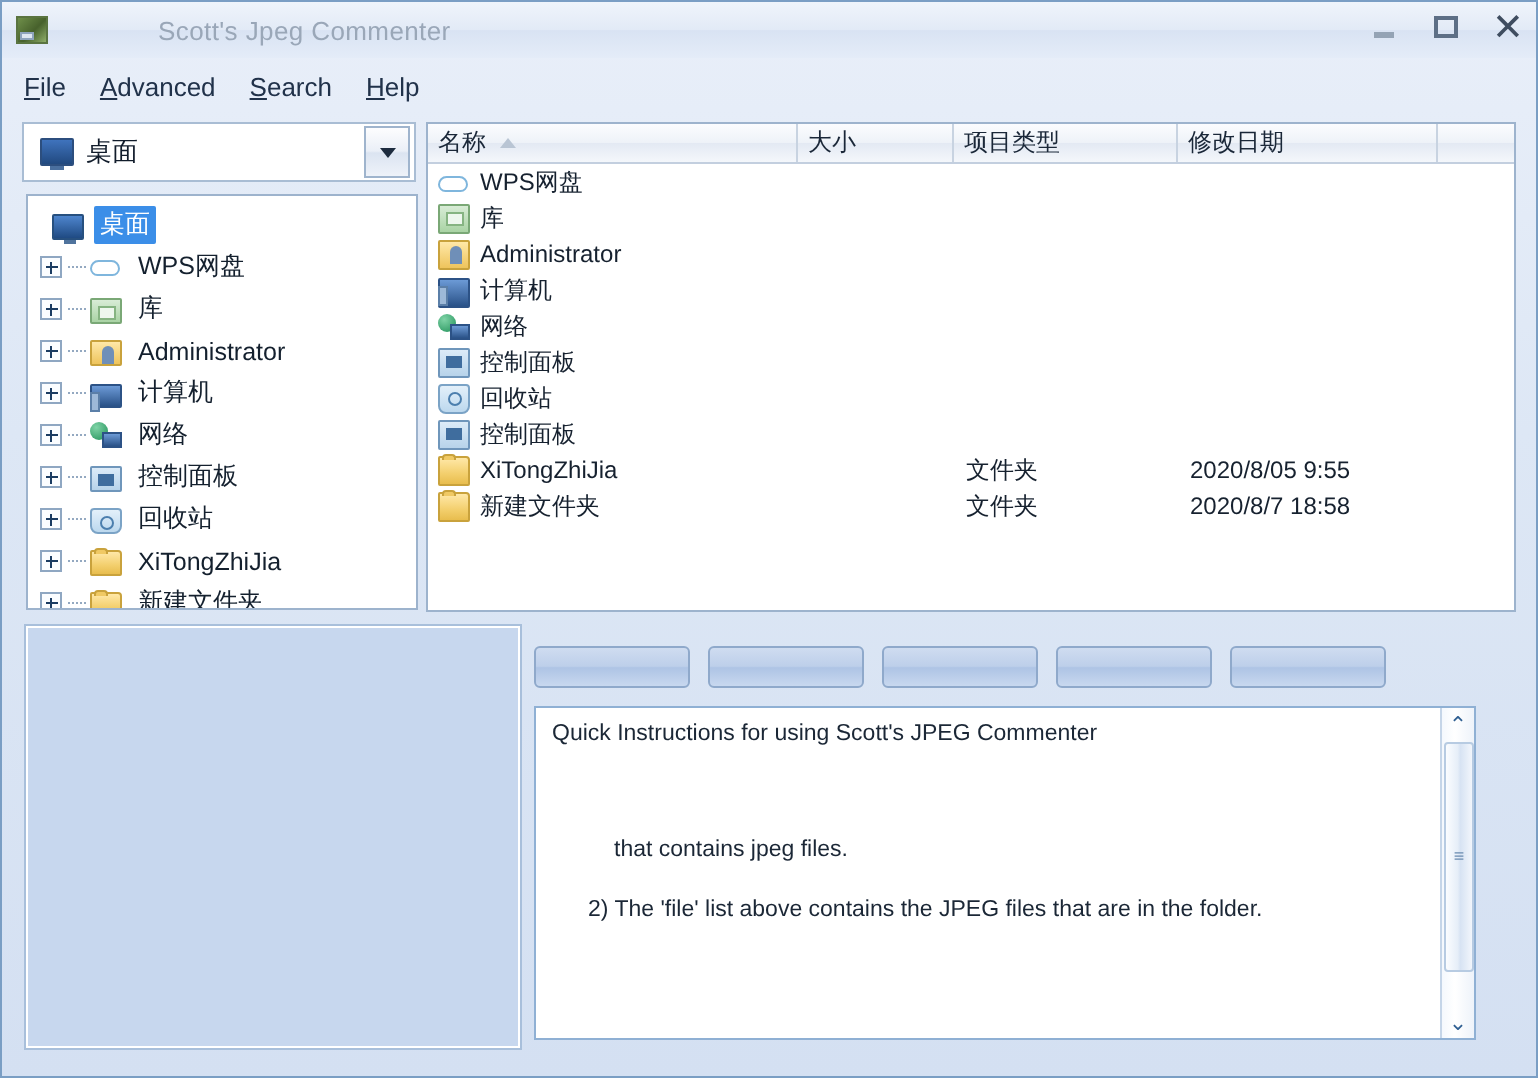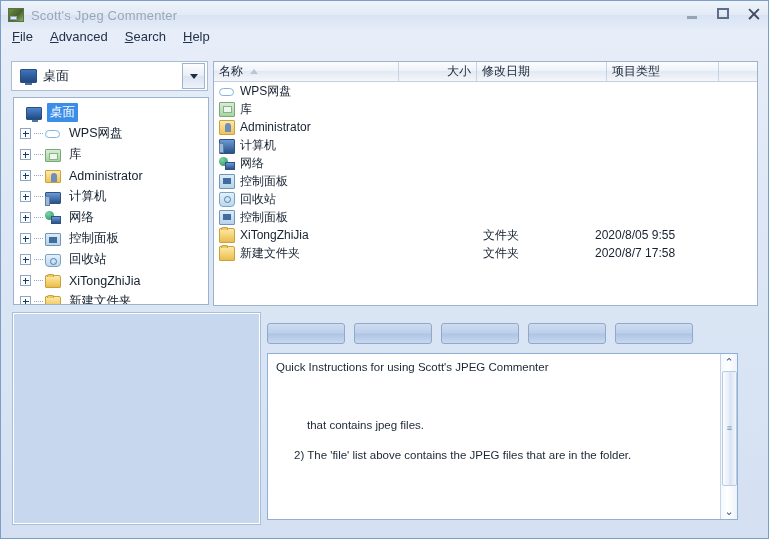--- a/index.html
+++ b/index.html
@@ -24,20 +24,21 @@
   .titlebar {
     position: absolute;
     left: 0; top: 0;
     width: 769px;
     height: 28px;
     background: linear-gradient(to bottom, #eff4fb 0%, #e2eaf6 50%, #d9e3f3 51%, #e4ecf8 100%);
     display: flex;
     align-items: center;
     box-sizing: border-box;
     padding-left: 7px;
+    gap: 48px;
   }
   .title-icon {
     width: 16px; height: 14px;
     margin-right: 7px;
     background: linear-gradient(135deg, #6f8f4a 0%, #47612c 55%, #8fae68 100%);
     border: 1px solid #5a7440;
     position: relative;
     box-sizing: border-box;
   }
   .title-icon::after {
@@ -92,21 +93,21 @@
     text-align: center;
     font-family: "DejaVu Sans", sans-serif;
   }
 
   
   .menubar {
     position: absolute;
     left: 0; top: 28px;
     width: 769px; height: 22px;
     display: flex;
-    align-items: flex-start;
+    align-items: flex-end;
     padding-left: 11px;
     box-sizing: border-box;
     gap: 17px;
   }
   .menu-item {
     font-size: 13px;
     color: #21324a;
     cursor: default;
     white-space: nowrap;
   }
@@ -409,21 +410,21 @@
     color: #1a2738;
     border-right: 1px solid #c8d3e1;
     box-sizing: border-box;
     display: flex;
     align-items: center;
     padding: 0 5px;
     white-space: nowrap;
     cursor: default;
   }
   .fl-th.c-name { width: 185px; }
-  .fl-th.c-size { width: 78px; justify-content: flex-end; }
+  .fl-th.c-size { width: 78px; }
   .fl-th.c-type { width: 112px; }
   .fl-th.c-date { width: 130px; }
   .fl-th.c-pad { flex: 1; border-right: none; }
   .sort-asc {
     margin-left: 7px;
     width: 0; height: 0;
     border-left: 4px solid transparent;
     border-right: 4px solid transparent;
     border-bottom: 5px solid #b9c5d4;
   }
@@ -672,26 +673,26 @@
 
   <div class="filelist">
     <div class="fl-head">
       <div class="fl-th c-name">
         <span>名称</span>
         <span class="sort-asc"></span>
       </div>
       <div class="fl-th c-size">
         <span>大小</span>
       </div>
+      <div class="fl-th c-type">
+        <span>项目类型</span>
+      </div>
       <div class="fl-th c-date">
         <span>修改日期</span>
       </div>
-      <div class="fl-th c-type">
-        <span>项目类型</span>
-      </div>
       <div class="fl-th c-pad"></div>
     </div>
 
     <div class="fl-row">
       <div class="fl-c-name">
         <div class="fl-ico ic-cloud"></div>
         <span>WPS网盘</span>
       </div>
       <div class="fl-c-size"></div>
       <div class="fl-c-type"></div>
@@ -778,21 +779,21 @@
       <div class="fl-c-date">2020/8/05 9:55</div>
     </div>
 
     <div class="fl-row">
       <div class="fl-c-name">
         <div class="fl-ico ic-folder"></div>
         <span>新建文件夹</span>
       </div>
       <div class="fl-c-size"></div>
       <div class="fl-c-type">文件夹</div>
-      <div class="fl-c-date">2020/8/7 17:58</div>
+      <div class="fl-c-date">2020/8/7 18:58</div>
     </div>
   </div>
 
   <div class="preview"></div>
 
   <div class="btnrow">
     <div class="tbtn"></div>
     <div class="tbtn"></div>
     <div class="tbtn"></div>
     <div class="tbtn"></div>

